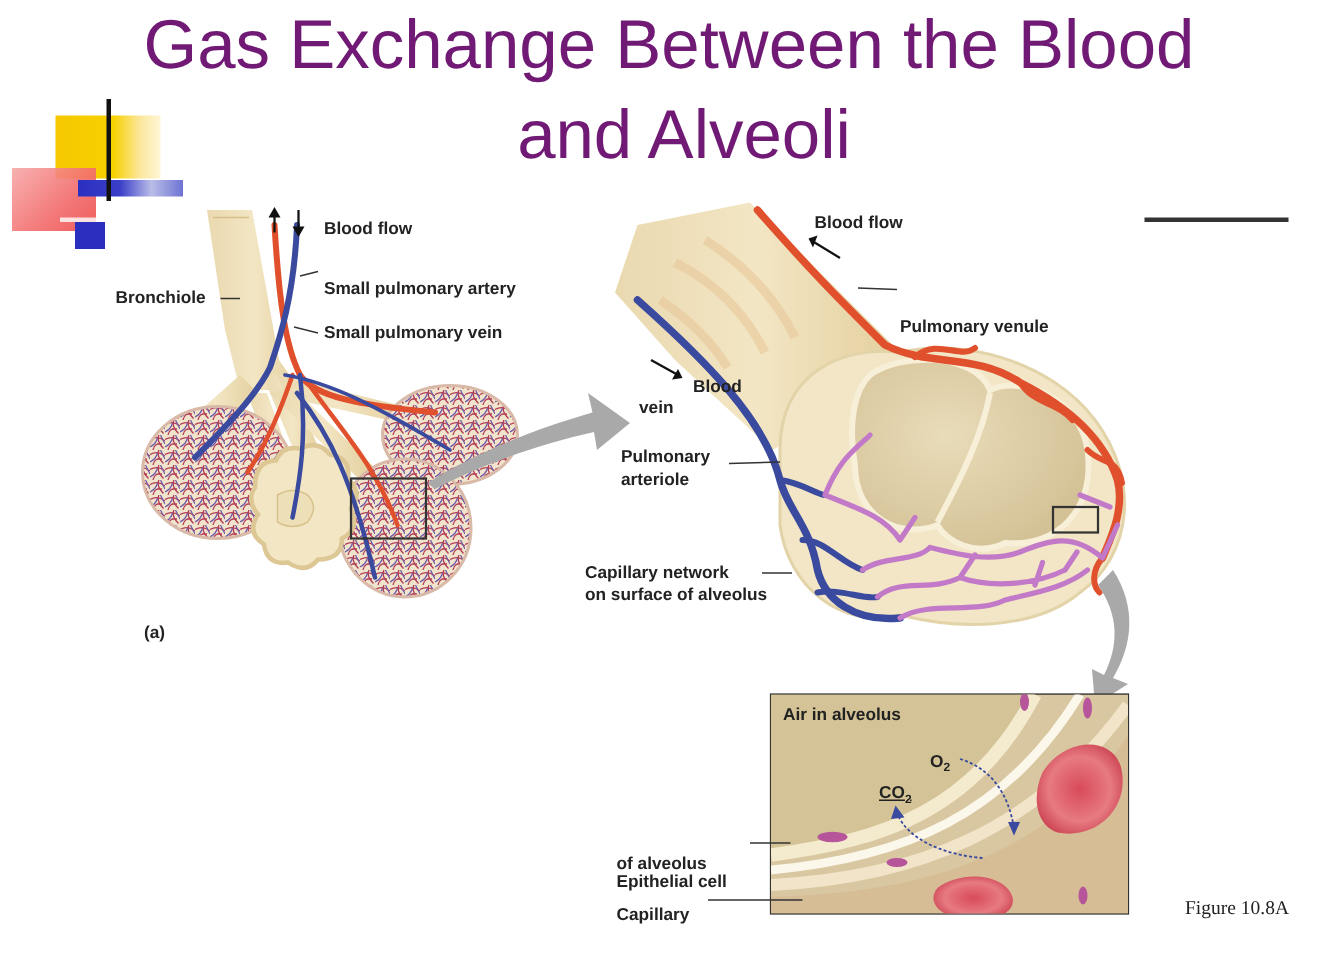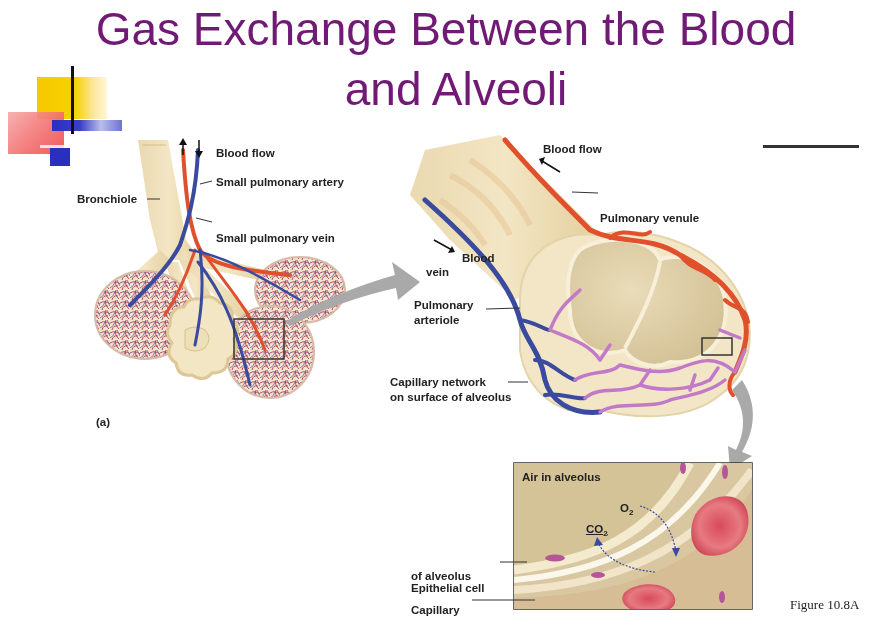--- a/index.html
+++ b/index.html
@@ -167,23 +167,23 @@
       <path d="M594 546 L597 537 L603 545 Z" fill="#3a4a9e"></path>
     </g>
   </g>
   <g stroke="#333" stroke-width="1">
     <line x1="500" y1="562" x2="527" y2="562"></line>
     <line x1="472" y1="600" x2="535" y2="600"></line>
   </g>
 </svg>
 
 <div class="lbl" style="left:216px;top:147px;">Blood flow</div>
-<div class="lbl" style="left:216px;top:176px;">Small pulmonary artery</div>
+<div class="lbl" style="left:216px;top:187px;">Small pulmonary artery</div>
 <div class="lbl" style="left:77px;top:193px;">Bronchiole</div>
-<div class="lbl" style="left:216px;top:216px;margin-top:16px;">Small pulmonary vein</div>
+<div class="lbl" style="left:216px;top:216px;">Small pulmonary vein</div>
 <div class="lbl" style="left:96px;top:416px;">(a)</div>
 
 <div class="lbl" style="left:543px;top:143px;">Blood flow</div>
 <div class="lbl" style="left:600px;top:187px;margin-top:25px;">Pulmonary venule</div>
 <div class="lbl" style="left:426px;top:252px;margin-left:36px;">Blood</div>
 <div class="lbl" style="left:426px;top:266px;">vein</div>
 <div class="lbl" style="left:414px;top:299px;">Pulmonary</div>
 <div class="lbl" style="left:414px;top:314px;">arteriole</div>
 <div class="lbl" style="left:390px;top:376px;">Capillary network</div>
 <div class="lbl" style="left:390px;top:391px;">on surface of alveolus</div>

